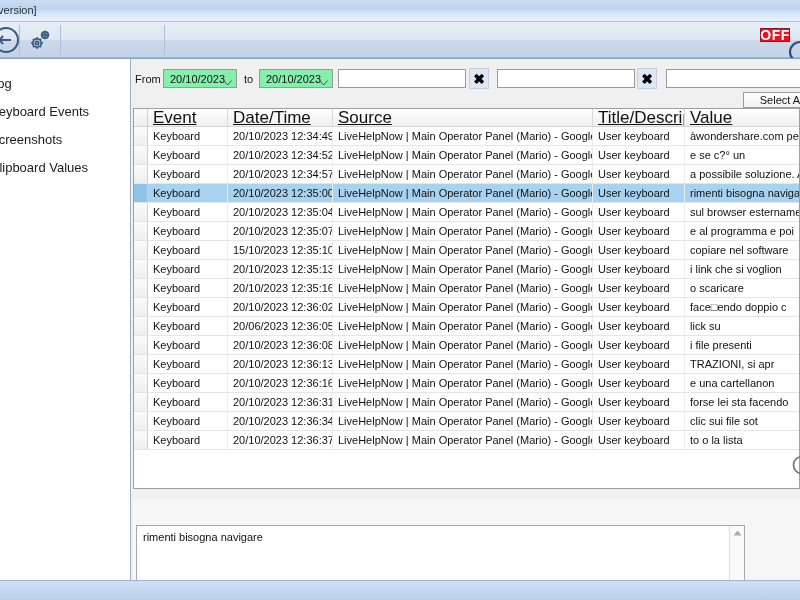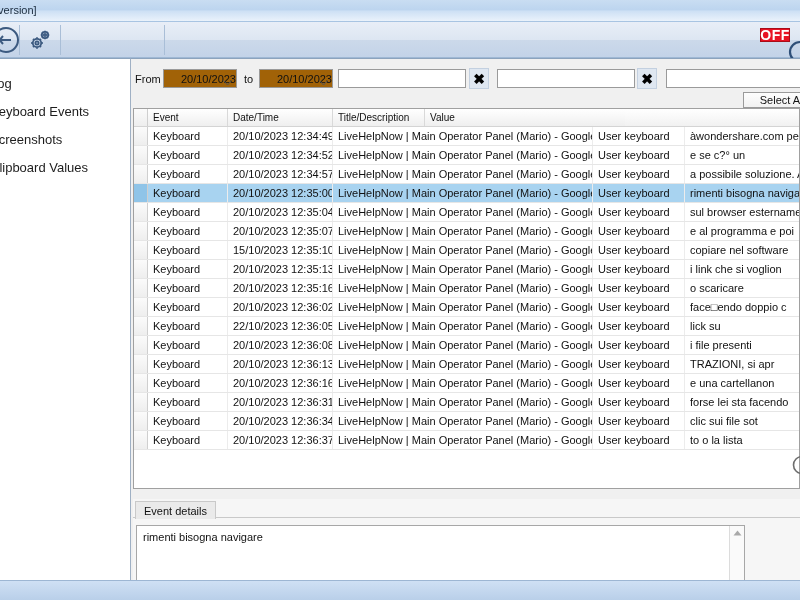--- a/index.html
+++ b/index.html
@@ -121,27 +121,26 @@
   .flabel {
     position: absolute;
     font-size: 11px;
     color: #111;
     top: 14px;
   }
   .date-combo {
     position: absolute;
     top: 10px;
     height: 19px;
-    background: #a16207;
+    background: #86efac;
     border: 1px solid #9a9a9a;
     display: flex; align-items: center;
-    padding-left: 15px;
-    font-size: 11px;
-    color: #111;
-    justify-content: flex-end;
+    padding-left: 6px;
+    font-size: 11px;
+    color: #111;
   }
   .date-combo .chev {
     position: absolute;
     right: 4px; top: 6px;
   }
   .txt-field {
     position: absolute;
     top: 10px;
     height: 19px;
     background: #ffffff;
@@ -181,27 +180,28 @@
     overflow: hidden;
   }
   #grid-head {
     display: flex;
     height: 18px;
     background: linear-gradient(to bottom, #ffffff, #f1f1f1);
     border-bottom: 1px solid #d4d4d4;
   }
   .hcell {
     border-right: 1px solid #d9d9d9;
-    font-size: 10px;
+    font-size: 17px;
     color: #111;
     display: flex; align-items: center;
     padding-left: 5px;
     overflow: hidden;
     white-space: nowrap;
     background: linear-gradient(to bottom, #ffffff, #efefef);
+    text-decoration: underline;
   }
   .grid-row {
     display: flex;
     height: 19px;
     border-bottom: 1px solid #e6e6e6;
     background: #ffffff;
   }
   .grid-row.selected { background: #a8d3f0; }
   .cell {
     font-size: 11px;
@@ -404,20 +404,21 @@
       <input class="txt-field" style="left: 535px; width: 145px;" type="text" placeholder="">
 
       <div id="select-all-btn">Select All</div>
     </div>
 
     <div id="grid">
       <div id="grid-head">
         <div class="rowmark"></div>
         <div class="hcell c-event">Event</div>
         <div class="hcell c-date">Date/Time</div>
+        <div class="hcell c-src">Source</div>
         <div class="hcell c-title">Title/Description</div>
         <div class="hcell c-val">Value</div>
       </div>
       <div id="grid-body">
           <div class="grid-row">
             <div class="rowmark"></div>
             <div class="cell c-event">Keyboard</div>
             <div class="cell c-date">20/10/2023 12:34:49</div>
             <div class="cell c-src">LiveHelpNow | Main Operator Panel (Mario) - Google Chr...</div>
             <div class="cell c-title">User keyboard</div>
@@ -491,21 +492,21 @@
             <div class="rowmark"></div>
             <div class="cell c-event">Keyboard</div>
             <div class="cell c-date">20/10/2023 12:36:02</div>
             <div class="cell c-src">LiveHelpNow | Main Operator Panel (Mario) - Google Chr...</div>
             <div class="cell c-title">User keyboard</div>
             <div class="cell c-val">face□endo doppio c</div>
           </div>
           <div class="grid-row">
             <div class="rowmark"></div>
             <div class="cell c-event">Keyboard</div>
-            <div class="cell c-date">22/10/2023 12:36:05</div>
+            <div class="cell c-date">20/06/2023 12:36:05</div>
             <div class="cell c-src">LiveHelpNow | Main Operator Panel (Mario) - Google Chr...</div>
             <div class="cell c-title">User keyboard</div>
             <div class="cell c-val">lick su</div>
           </div>
           <div class="grid-row">
             <div class="rowmark"></div>
             <div class="cell c-event">Keyboard</div>
             <div class="cell c-date">20/10/2023 12:36:08</div>
             <div class="cell c-src">LiveHelpNow | Main Operator Panel (Mario) - Google Chr...</div>
             <div class="cell c-title">User keyboard</div>
@@ -548,23 +549,20 @@
             <div class="cell c-event">Keyboard</div>
             <div class="cell c-date">20/10/2023 12:36:37</div>
             <div class="cell c-src">LiveHelpNow | Main Operator Panel (Mario) - Google Chr...</div>
             <div class="cell c-title">User keyboard</div>
             <div class="cell c-val">to o la lista</div>
           </div>
         </div>
     </div>
 
     <div id="details-panel">
-      <div id="details-tabstrip">
-        <div id="details-tab">Event details</div>
-      </div>
       <div id="details-box">
         <div id="details-text">rimenti bisogna navigare</div>
         <div id="details-scroll">
           <div class="sb-arrow" id="sb-up">
             <svg width="9" height="6" viewBox="0 0 9 6">
                 <path d="M4.5 0.5 L8.5 5.5 L0.5 5.5 Z" fill="#a9a9a9"></path>
               </svg>
           </div>
 
         </div>

